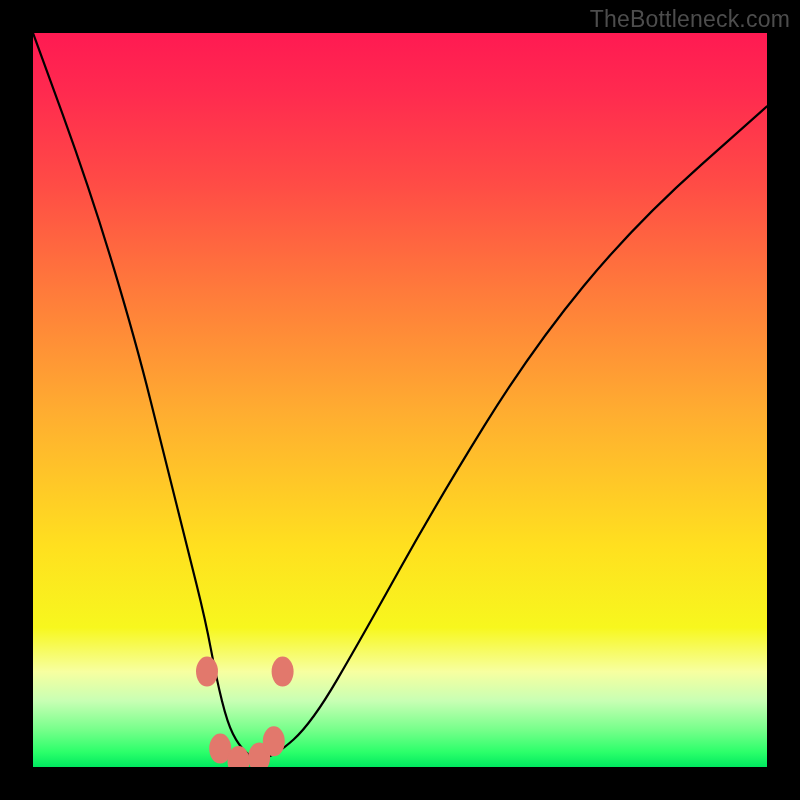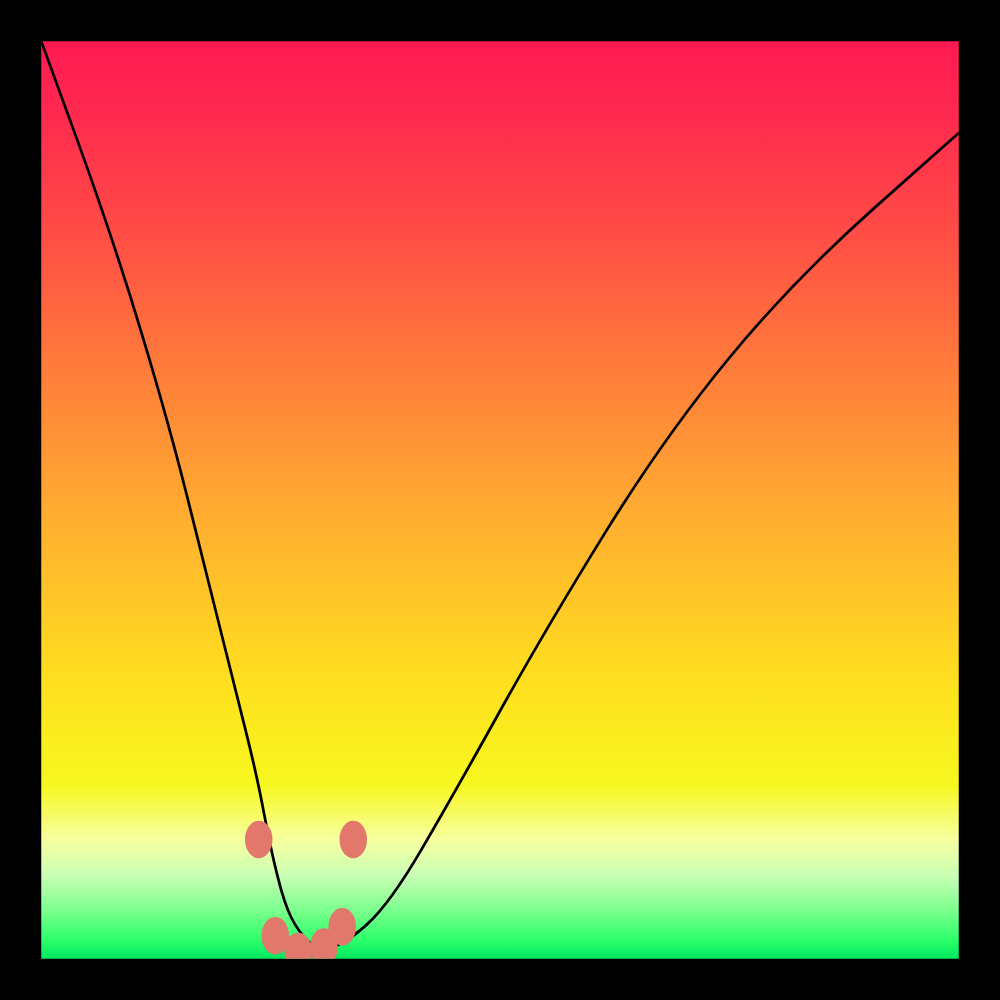--- a/index.html
+++ b/index.html
@@ -72,13 +72,14 @@
           <ellipse cx="174.0" cy="638.6" rx="11" ry="15" fill="#e2786c"></ellipse>
           <ellipse cx="249.6" cy="638.6" rx="11" ry="15" fill="#e2786c"></ellipse>
           <ellipse cx="187.2" cy="715.6" rx="11" ry="15" fill="#e2786c"></ellipse>
           <ellipse cx="205.5" cy="728.1" rx="11" ry="15" fill="#e2786c"></ellipse>
           <ellipse cx="226.1" cy="724.5" rx="11" ry="15" fill="#e2786c"></ellipse>
           <ellipse cx="240.8" cy="708.3" rx="11" ry="15" fill="#e2786c"></ellipse>
         </g>
     </svg>
 
   </div>
+  <div class="watermark">TheBottleneck.com</div>
 </div>
 
 </body></html>

